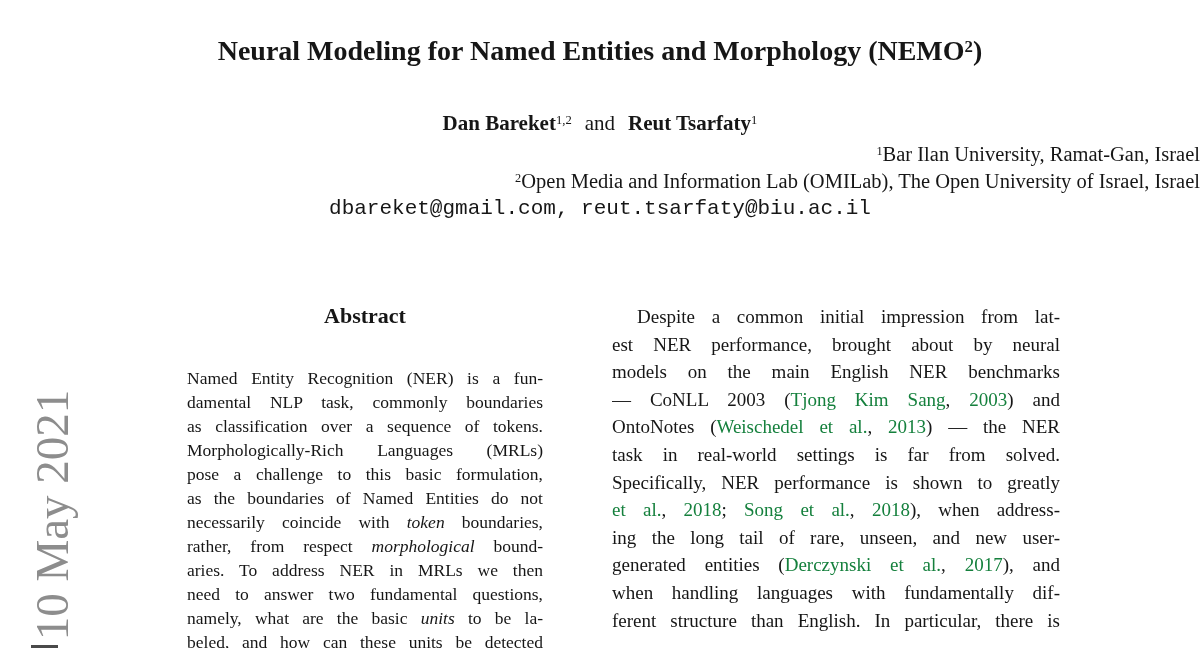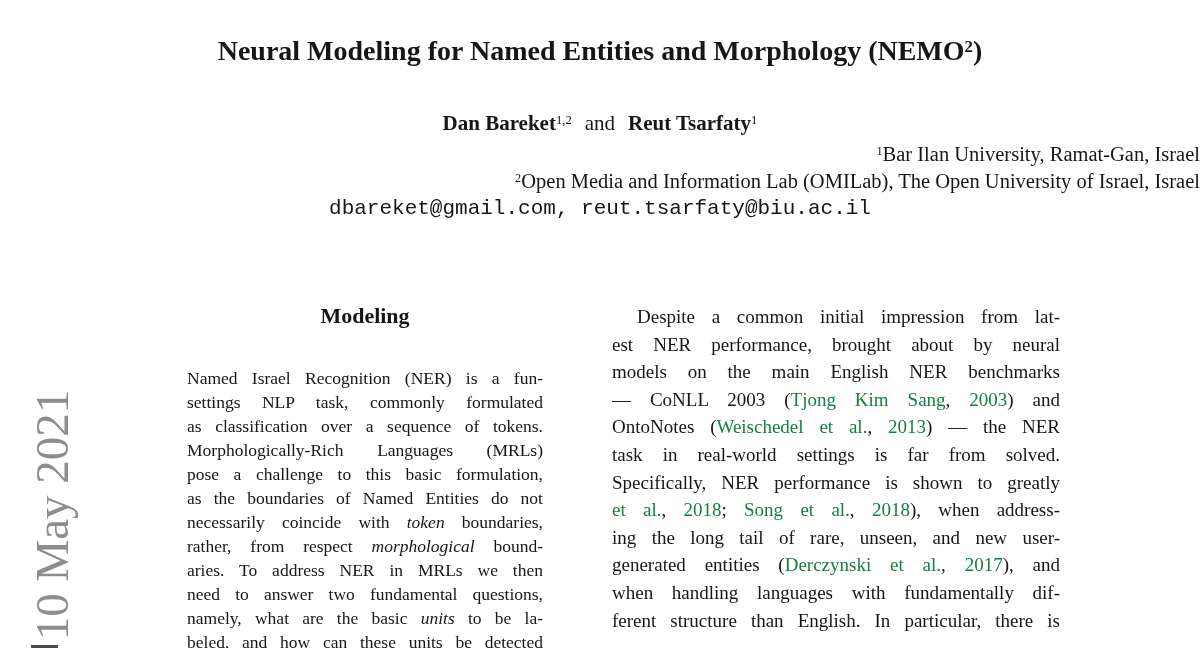--- a/index.html
+++ b/index.html
@@ -107,25 +107,25 @@
   <h1 class="title"><span>Neural Modeling for Named Entities and Morphology (NEMO</span><sup>2</sup><span>)</span></h1>
 
   <div class="authors"><span class="name">Dan Bareket</span><sup>1,2</sup><span class="and">and</span><span class="name">Reut Tsarfaty</span><sup>1</sup></div>
 
   <div class="affil affil-1"><sup>1</sup><span>Bar Ilan University, Ramat-Gan, Israel</span></div>
 
   <div class="affil affil-2"><sup>2</sup><span>Open Media and Information Lab (OMILab), The Open University of Israel, Israel</span></div>
 
   <div class="emails">dbareket@gmail.com, reut.tsarfaty@biu.ac.il</div>
 
-  <div class="abstract-heading">Modeling</div>
+  <div class="abstract-heading">Abstract</div>
 
   <div class="abstract-body">
-      <div class="tline"><span>Named Israel Recognition (NER) is a fun-</span></div>
-      <div class="tline"><span>settings NLP task, commonly formulated</span></div>
+      <div class="tline"><span>Named Entity Recognition (NER) is a fun-</span></div>
+      <div class="tline"><span>damental NLP task, commonly boundaries</span></div>
       <div class="tline"><span>as classification over a sequence of tokens.</span></div>
       <div class="tline"><span>Morphologically-Rich Languages (MRLs)</span></div>
       <div class="tline"><span>pose a challenge to this basic formulation,</span></div>
       <div class="tline"><span>as the boundaries of Named Entities do not</span></div>
       <div class="tline"><span>necessarily coincide with </span><span class="it">token</span><span> boundaries,</span></div>
       <div class="tline"><span>rather, from respect </span><span class="it">morphological</span><span> bound-</span></div>
       <div class="tline"><span>aries. To address NER in MRLs we then</span></div>
       <div class="tline"><span>need to answer two fundamental questions,</span></div>
       <div class="tline"><span>namely, what are the basic </span><span class="it">units</span><span> to be la-</span></div>
       <div class="tline"><span>beled, and how can these units be detected</span></div>

